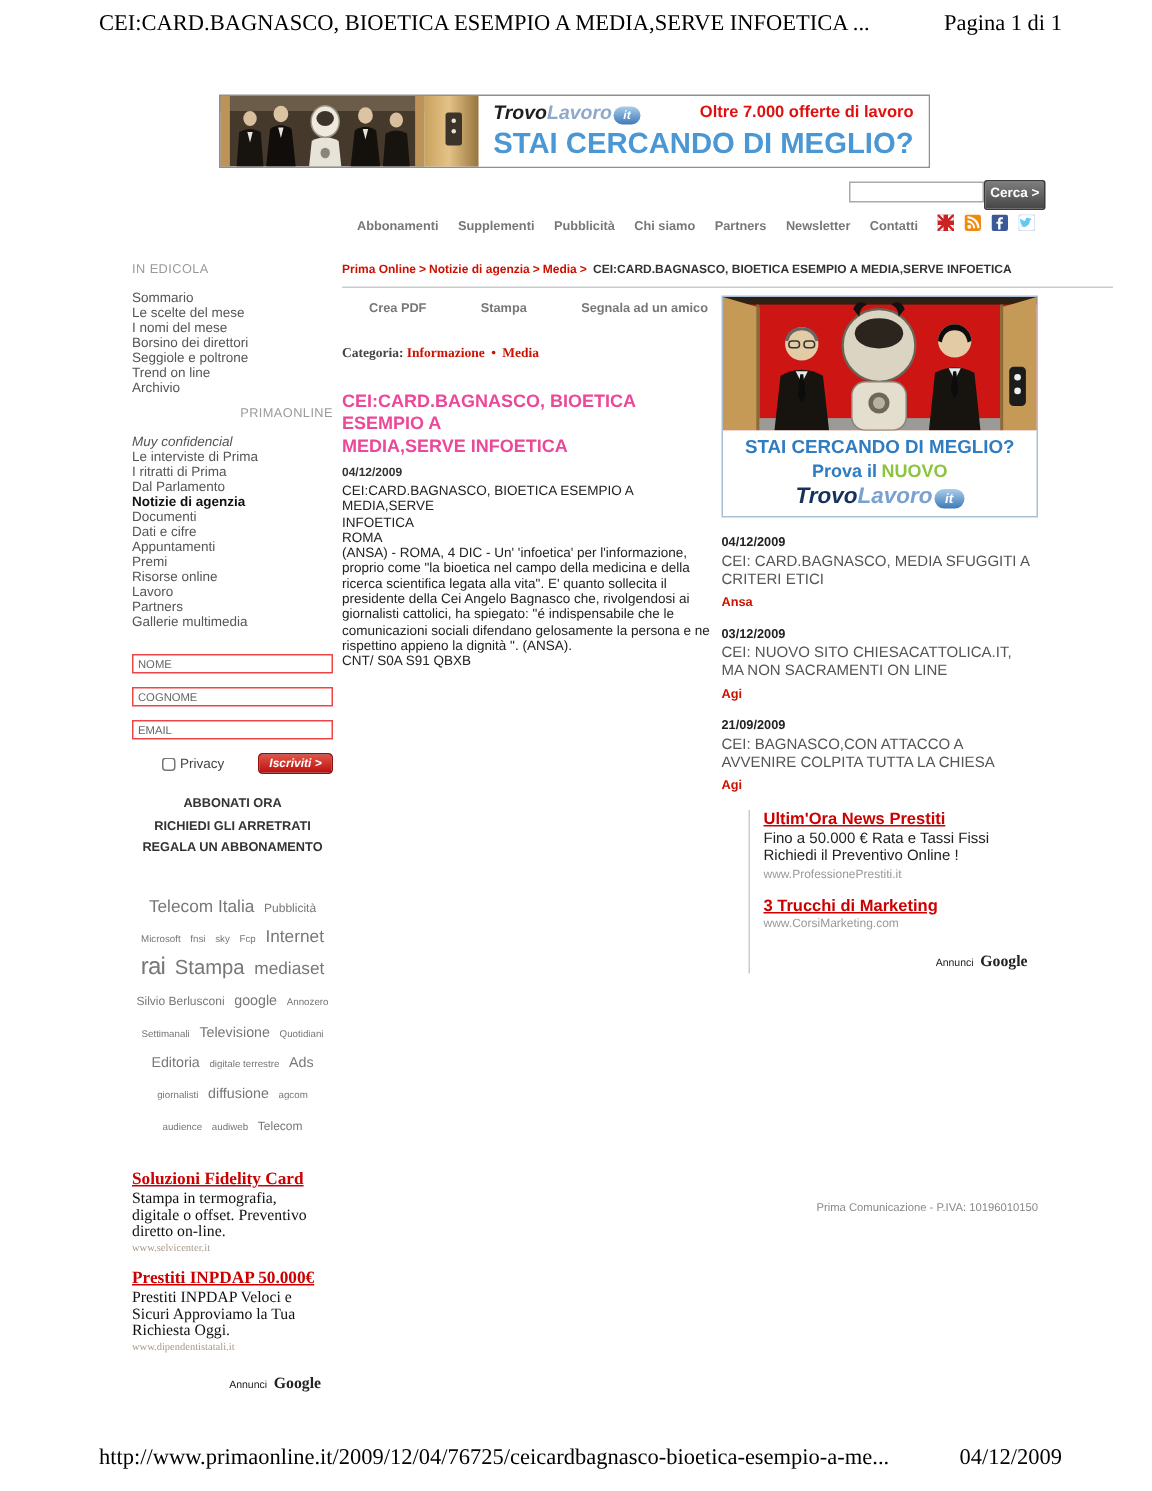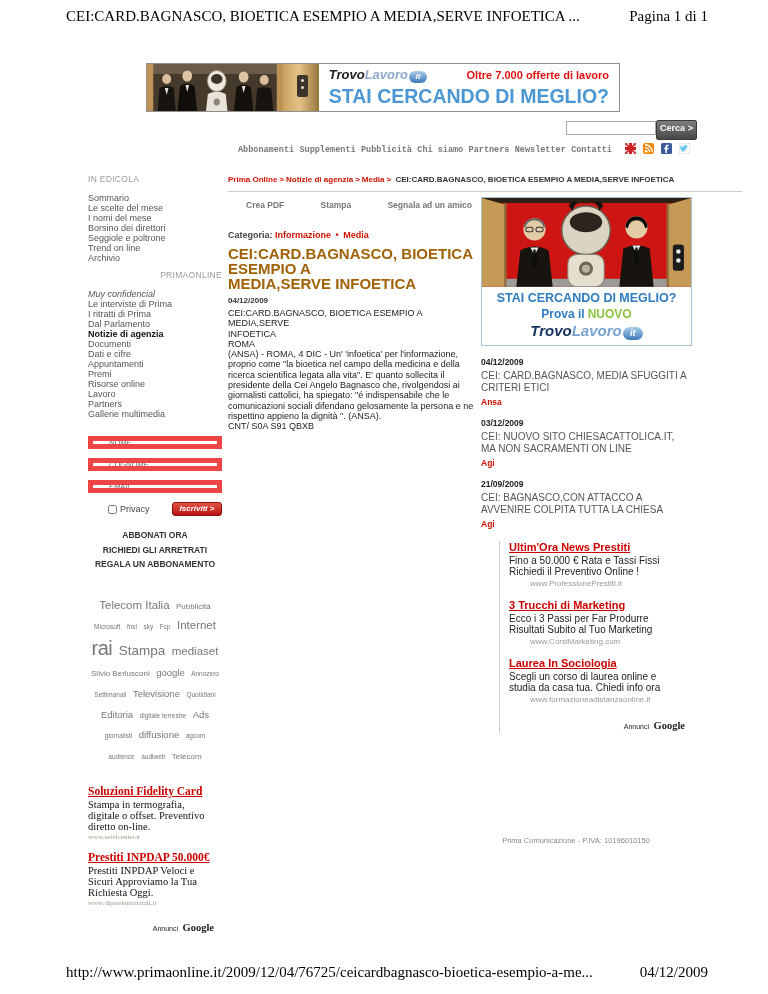--- a/index.html
+++ b/index.html
@@ -31,70 +31,70 @@
   .banner-headline{color:#4b97d3;font-weight:bold;font-size:19.5px;margin-top:2px;white-space:nowrap;}
 
   
   .search-input{position:absolute;left:566px;top:121px;width:84px;height:12px;border:1px solid #aaa;
         font-size:9px;padding:0 2px;font-family:inherit;}
   .search-btn{position:absolute;left:656px;top:120px;width:41px;height:20px;
         background:linear-gradient(#7d7d7d,#474747);color:#fff;font-size:9px;font-weight:bold;
         border:1px solid #3a3a3a;border-radius:2px;text-align:center;line-height:14px;box-sizing:border-box;}
   .nav{position:absolute;left:238px;top:145px;width:374px;display:flex;justify-content:space-between;
         font-size:8.5px;font-weight:bold;color:#777;}
-  .nav span{cursor:default;font-family:Liberation Mono, monospace;}
+  .nav span{cursor:default;}
   .nav-icons{position:absolute;left:625px;top:143px;display:flex;gap:7px;}
   .icon{width:11px;height:11px;display:inline-block;}
   .icon svg{display:block;width:11px;height:11px;}
 
   
   .breadcrumb{position:absolute;left:228px;top:175px;width:514px;font-size:8px;font-weight:bold;
         color:#cc1100;padding-bottom:7px;border-bottom:1px solid #ccc;}
   .bc-sep{color:#cc1100;margin:0 2px;}
   .bc-current{color:#333;}
 
   
   .sidebar{position:absolute;left:88px;top:174px;width:134px;}
   .side-label{font-size:8.5px;color:#9a9a9a;margin:0 0 9px;letter-spacing:.3px;}
   .side-list{margin:0 0 5px;padding:0;list-style:none;}
   .side-list li{font-size:9px;line-height:10px;color:#555;}
   .side-list li.active{font-weight:bold;color:#111;}
   .side-list li.italic{font-style:italic;}
   .side-form{margin-top:17px;}
-  .side-input{display:block;width:100%;box-sizing:border-box;height:13px;border:5px solid #ef4444;
-        font-size:7.5px;color:#666;padding:0 16px;margin-bottom:9px;font-family:inherit;font-style:italic;}
+  .side-input{display:block;width:100%;box-sizing:border-box;height:13px;border:1px solid #ef4444;
+        font-size:7.5px;color:#666;padding:0 3px;margin-bottom:9px;font-family:inherit;}
   .privacy-row{display:flex;align-items:center;margin-top:2px;padding-left:20px;}
   .privacy-check{width:9px;height:9px;margin:0 3px 0 0;}
   .privacy-label{font-size:9px;color:#444;}
   .iscriviti{margin-left:auto;width:50px;height:14px;background:linear-gradient(#e05545,#bb1111);
         border:1px solid #901010;border-radius:3px;color:#fff;font-size:8px;font-weight:bold;
         font-style:italic;text-align:center;line-height:12px;box-sizing:border-box;}
   .sub-links{margin-top:12px;text-align:center;}
   .sub-links div{font-size:8.5px;font-weight:bold;color:#333;line-height:14.5px;}
   .tagcloud{margin-top:22px;text-align:center;color:#777;line-height:1.3;}
   .tag{margin:0 1px;color:#777;}
   .tag.s1{font-size:6.5px;}.tag.s2{font-size:8px;}.tag.s3{font-size:9.5px;}
-  .tag.s4{font-size:11.5px;}.tag.s5{font-size:13.5px;}.tag.s6{font-size:20px;letter-spacing:-.5px;}
+  .tag.s4{font-size:11.5px;}.tag.s5{font-size:13.5px;}.tag.s6{font-size:16px;letter-spacing:-.5px;}
   .side-ads{margin-top:20px;font-family:"Liberation Serif",serif;}
   .sad{margin-bottom:10px;}
   .sad-title{font-size:11.5px;font-weight:bold;color:#cc0000;text-decoration:underline;margin-bottom:2px;}
   .sad-text{font-size:10.5px;color:#111;line-height:11px;white-space:pre-line;}
   .sad-url{font-size:7px;color:#a89888;margin-top:1px;}
   .annunci{text-align:right;padding-right:8px;margin-top:2px;white-space:nowrap;}
   .annunci .a1{font-size:7px;color:#222;font-family:"Liberation Sans",sans-serif;}
   .annunci .a2{font-family:"Liberation Serif",serif;font-size:10.5px;font-weight:bold;color:#222;}
 
   
   .main{position:absolute;left:228px;top:200px;width:248px;}
   .actions{display:flex;margin-left:18px;width:226px;justify-content:space-between;
         font-size:8.5px;font-weight:bold;color:#777;}
-  .category{margin-top:20px;font-size:9px;font-weight:bold;color:#444;}
+  .category{margin-top:20px;font-size:9px;font-weight:bold;color:#444;font-family:Liberation Serif, serif;}
   .category .cat{color:#cc1100;}
   .category .dot{color:#cc1100;margin:0 2px;}
-  .article-title{margin-top:6px;font-size:15px;font-weight:bold;color:#a16207;line-height:15px;white-space:pre-line;}
+  .article-title{margin-top:20px;font-size:12px;font-weight:bold;color:#ec4899;line-height:15px;white-space:pre-line;}
   .article-date{margin-top:5px;font-size:8px;font-weight:bold;color:#333;}
   .article-body{margin-top:3px;font-size:9px;color:#222;line-height:10.3px;white-space:pre-line;}
 
   
   .right{position:absolute;left:481px;top:197px;width:211px;}
   .adbox{border:1px solid #a9c0d4;box-sizing:border-box;background:#fff;}
   .adbox svg{display:block;width:100%;}
   .adbox-text{text-align:center;padding:4px 0 5px;}
   .adbox-h{color:#2f7cc0;font-weight:bold;font-size:12.5px;}
   .adbox-sub{margin-top:2px;font-size:12px;font-weight:bold;}
@@ -106,23 +106,23 @@
   .adbox-logo .badge{min-width:16px;height:13px;line-height:13px;font-size:9px;border-radius:8px;}
   .related-title{margin-top:10px;font-size:14.5px;font-weight:bold;color:#cc2200;}
   .rel{margin-top:11px;}
   .rel-date{font-size:8.5px;font-weight:bold;color:#222;}
   .rel-heading{margin-top:3px;font-size:10px;color:#555;line-height:12.5px;white-space:pre-line;}
   .rel-src{margin-top:2px;font-size:8.5px;font-weight:bold;color:#cc1100;}
   .gads{margin:12px 0 0 18px;border-left:1px solid #ccc;padding-left:9px;width:176px;}
   .gad{margin-bottom:11px;}
   .gad-title{font-size:11px;font-weight:bold;color:#cc0000;text-decoration:underline;}
   .gad-text{margin-top:2px;font-size:10px;color:#222;line-height:11.5px;white-space:pre-line;}
-  .gad-url{margin-top:1px;font-size:8px;color:#999;margin-left:21px;}
+  .gad-url{margin-top:1px;font-size:8px;color:#999;}
   .gads .annunci{padding-right:0;}
-  .right-footer{position:absolute;left:460px;top:836px;width:232px;text-align:center;font-size:7.5px;color:#888;}
+  .right-footer{position:absolute;left:460px;top:800px;width:232px;text-align:right;font-size:7.5px;color:#888;}
 </style>
 </head>
 <body>
 
 <div class="page">
 
   <div class="print-header">
     <span>CEI:CARD.BAGNASCO, BIOETICA ESEMPIO A MEDIA,SERVE INFOETICA ...</span>
     <span>Pagina 1 di 1</span>
   </div>
@@ -389,31 +389,23 @@
 
           <div class="gad">
             <div class="gad-title">Ultim'Ora News Prestiti</div>
             <div class="gad-text">Fino a 50.000 € Rata e Tassi Fissi
 Richiedi il Preventivo Online !</div>
             <div class="gad-url">www.ProfessionePrestiti.it</div>
           </div>
 
           <div class="gad">
             <div class="gad-title">3 Trucchi di Marketing</div>
-            <div class="gad-text">Ecco i 3 Passi per Far Produrre
-Risultati Subito al Tuo Marketing</div>
             <div class="gad-url">www.CorsiMarketing.com</div>
           </div>
 
-          <div class="gad">
-            <div class="gad-title">Laurea In Sociologia</div>
-            <div class="gad-text">Scegli un corso di laurea online e
-studia da casa tua. Chiedi info ora</div>
-            <div class="gad-url">www.formazioneadistanzaonline.it</div>
-          </div>
         </div>
       <div class="annunci">
         <span class="a1">Annunci</span>
         <span class="a2">Google</span>
       </div>
     </div>
   </div>
 
   <div class="right-footer">Prima Comunicazione - P.IVA: 10196010150</div>
 

